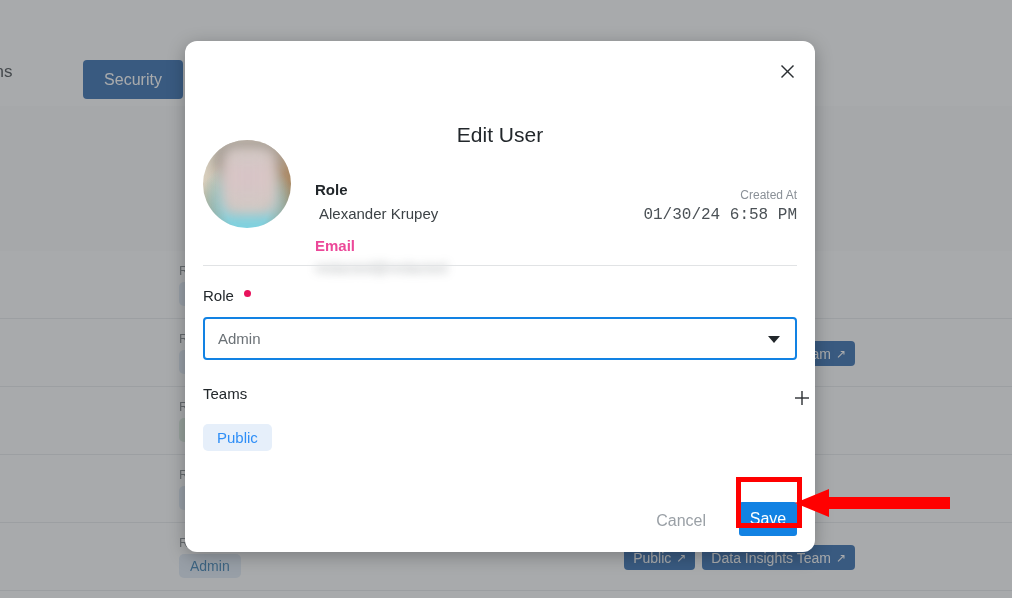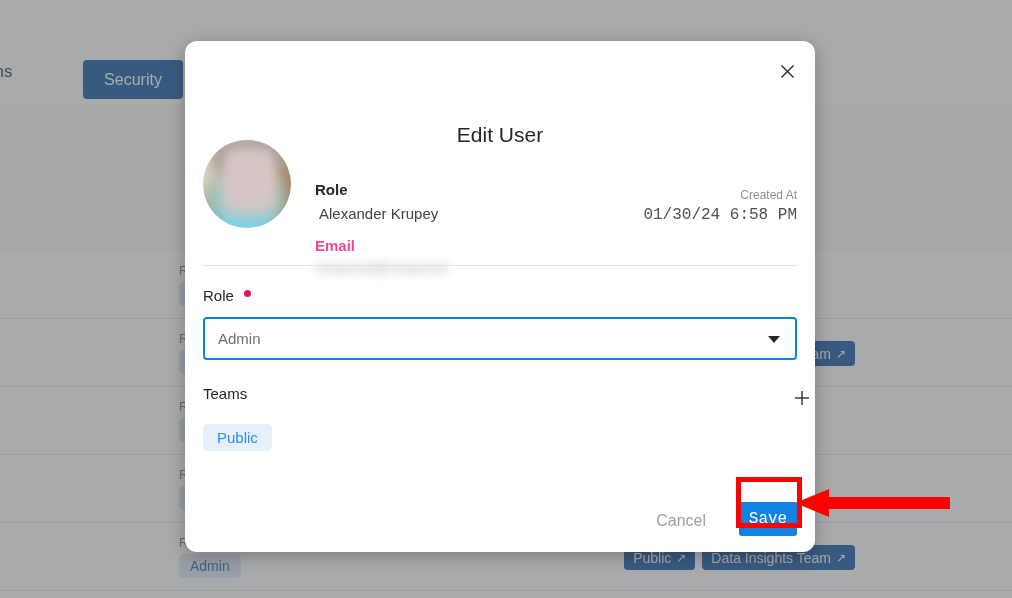--- a/index.html
+++ b/index.html
@@ -240,21 +240,21 @@
     background: none; border: none;
     font-family: "Liberation Sans", sans-serif;
     cursor: pointer;
   }
   .btn-save {
     position: absolute; right: 18px; bottom: 16px;
     width: 58px; height: 34px;
     background: #1282e3; color: #ffffff;
     border: none; border-radius: 3px;
     font-size: 16px;
-    font-family: Liberation Mono, monospace;
+    font-family: Liberation Sans, sans-serif;
     cursor: pointer;
   }
 
   
   #annot-box {
     position: absolute; left: 736px; top: 477px;
     width: 66px; height: 51px;
     border: 5px solid #ff0000;
     z-index: 20; pointer-events: none;
   }

